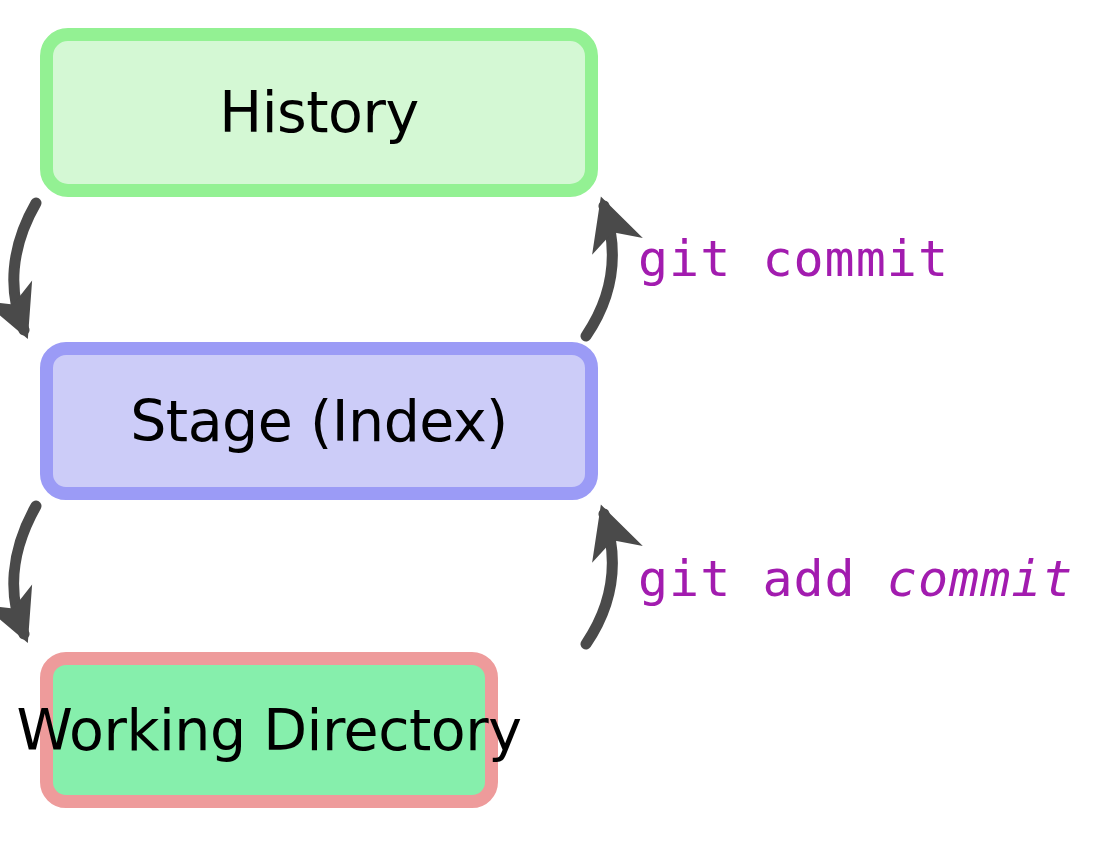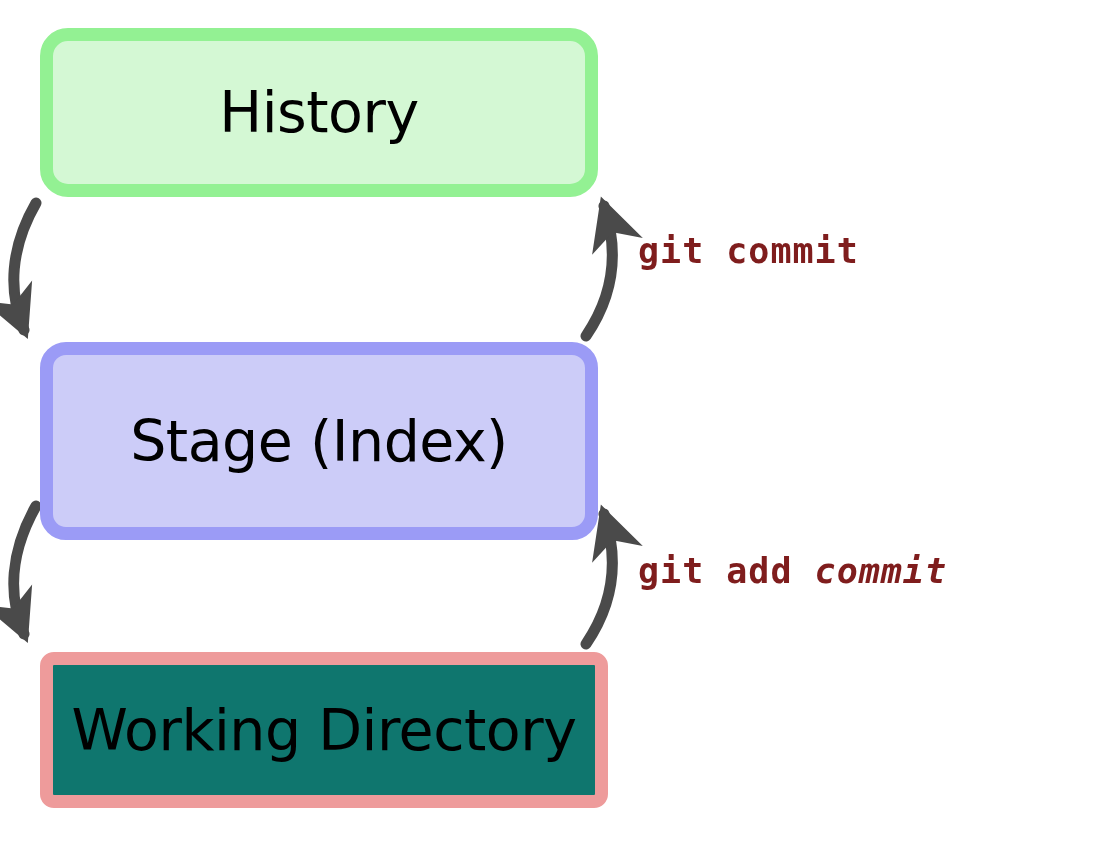--- a/index.html
+++ b/index.html
@@ -52,48 +52,47 @@
     border-width: 13px;
     border-color: #93F193;
     background: #D4F8D4;
     border-radius: 28px;
   }
   #node-history .node-label { font-size: 57px; }
   #node-stage {
     left: 40px;
     top: 342px;
     width: 558px;
-    height: 198px;
+    height: 158px;
     border-width: 13px;
     border-color: #9B9BF6;
     background: #CCCCF8;
     border-radius: 26px;
   }
   #node-stage .node-label { font-size: 57px; }
   #node-working {
     left: 40px;
     top: 652px;
-    width: 568px;
+    width: 458px;
     height: 156px;
     border-width: 13px;
     border-color: #EE9B9B;
-    background: #0f766e;
-    border-radius: 14px;
+    background: #86efac;
+    border-radius: 26px;
   }
   #node-working .node-label { font-size: 57px; }
 
   .edge-label {
     position: absolute;
     font-family: "DejaVu Sans Mono", monospace;
-    font-size: 35px;
+    font-size: 50px;
     line-height: 1;
-    color: #7f1d1d;
+    color: #a21caf;
     white-space: nowrap;
     letter-spacing: 1px;
-    font-weight: bold;
   }
   .edge-label .arg {
     font-style: italic;
   }
   #label-commit {
     left: 638px;
     top: 234px;
   }
   #label-add {
     left: 638px;

